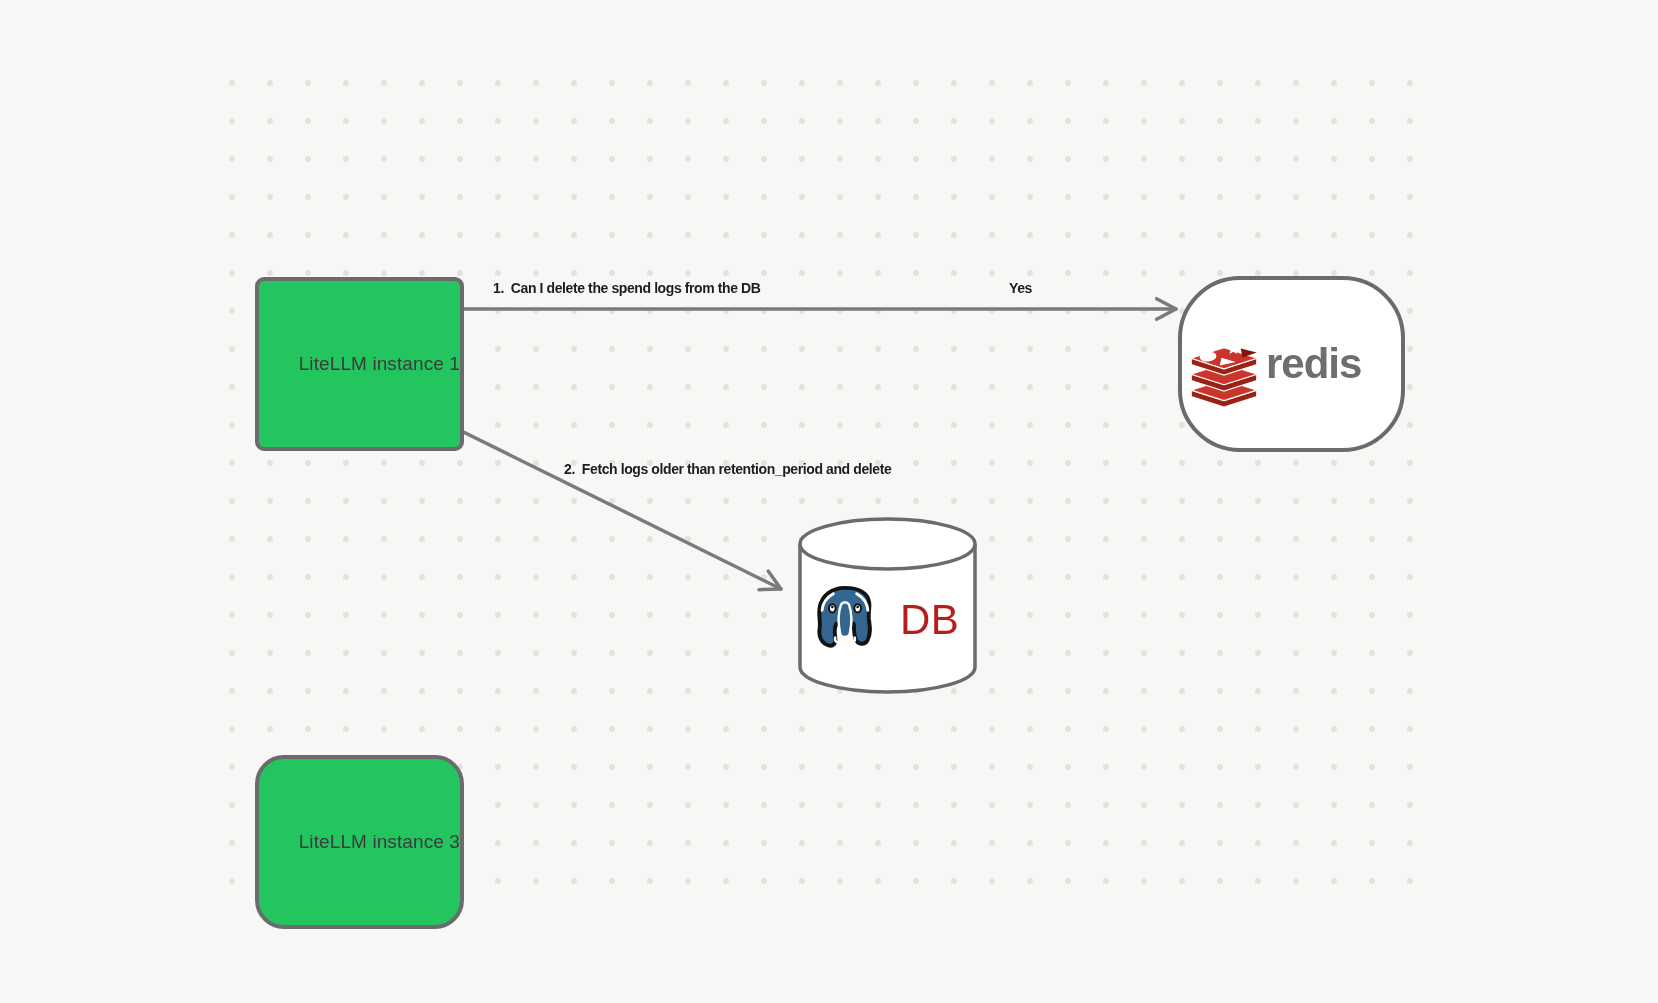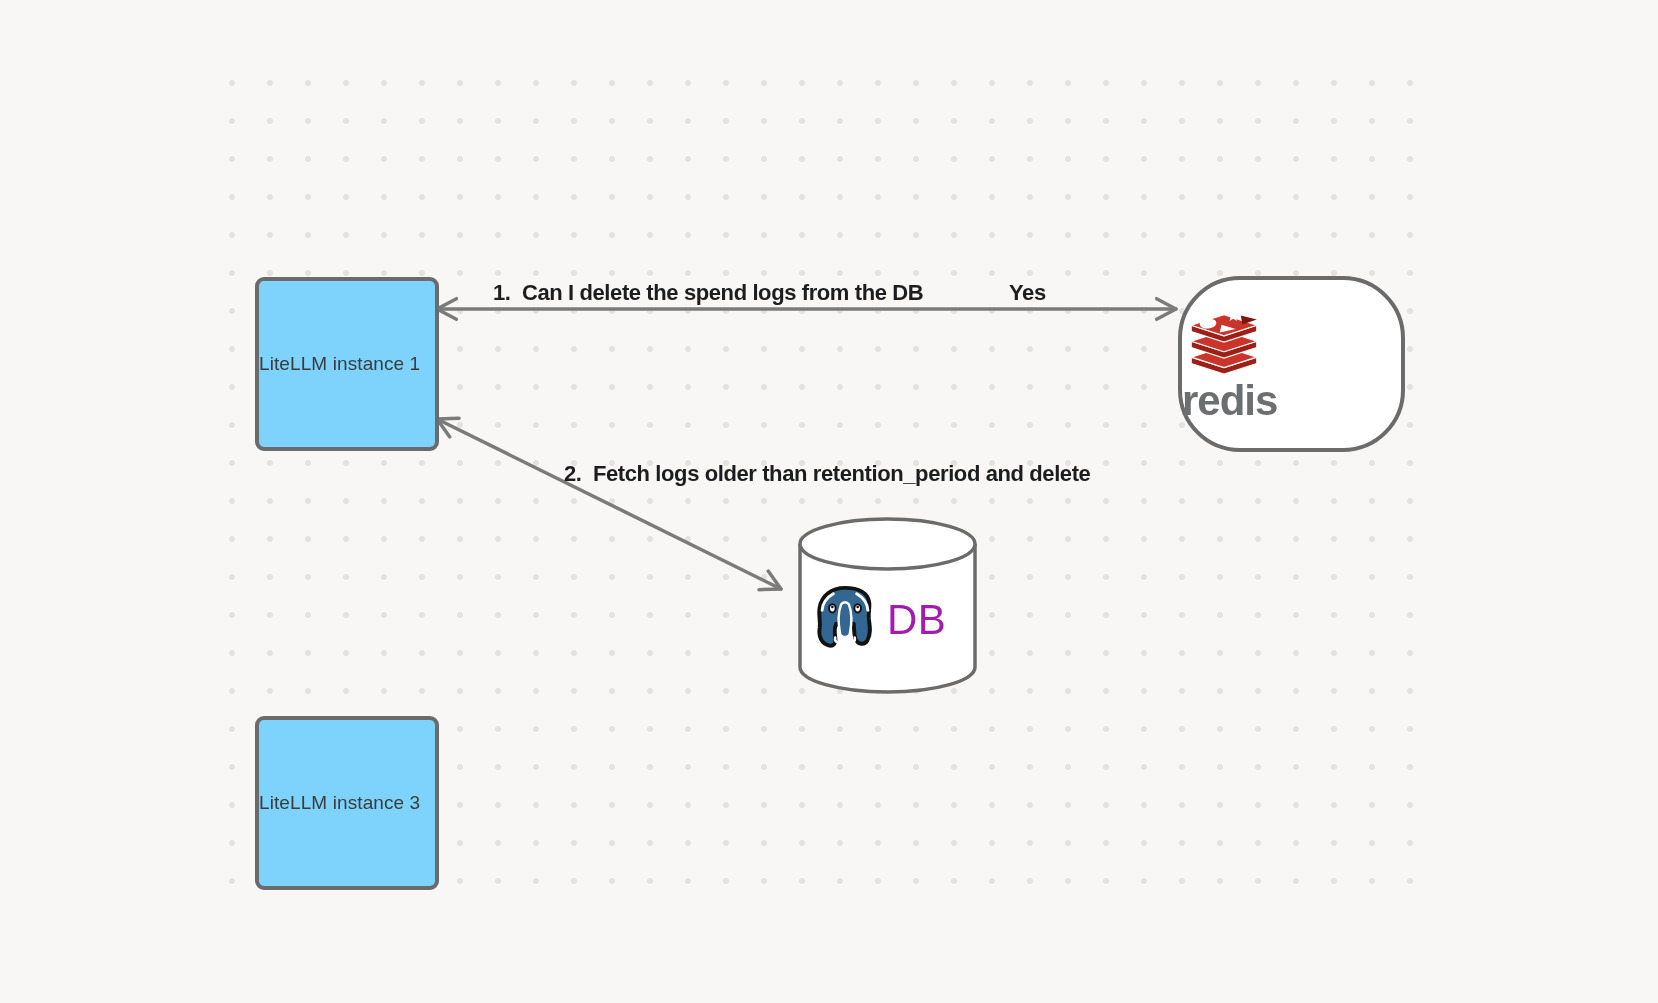--- a/index.html
+++ b/index.html
@@ -7,52 +7,52 @@
     position:relative;width:1658px;height:1003px;background:#f8f7f5;
     overflow:hidden;font-family:"Liberation Sans",sans-serif;
   }
   .dots{
     position:absolute;left:213px;top:64px;width:1216px;height:836px;
     background-image:radial-gradient(circle at 19px 19px,#e4e2df 2.6px,rgba(228,226,223,0) 3.4px);
     background-size:38px 38px;
   }
   .overlay{position:absolute;left:0;top:0;width:1658px;height:1003px;pointer-events:none;}
   .node-box{
-    position:absolute;left:255px;width:184px;height:174px;
-    background:#7dd3fc;border:4px solid #6b6b6b;border-radius:9px;
-    box-sizing:border-box;display:flex;align-items:center;justify-content:flex-start;
+    position:absolute;left:255px;width:209px;height:174px;
+    background:#22c55e;border:4px solid #6b6b6b;border-radius:9px;
+    box-sizing:border-box;display:flex;align-items:center;justify-content:flex-end;
   }
   .node-box .node-label{
     font-size:19px;color:#3c3c3c;letter-spacing:0.1px;text-align:center;
   }
-  .box1{top:277px;} .box2{top:513px;} .box3{top:716px;}
+  .box1{top:277px;} .box2{top:513px;} .box3{top:755px;border-radius:29px;}
   .redis-node{
     position:absolute;left:1178px;top:276px;width:227px;height:176px;
     background:#ffffff;border:4px solid #6b6b6b;border-radius:62px;
-    box-sizing:border-box;display:flex;flex-direction:column;
+    box-sizing:border-box;display:flex;flex-direction:row;align-items:center;
   }
   .redis-node svg{margin-top:28px;}
   .redis-wordmark{
     font-size:42px;font-weight:bold;color:#6d6e70;letter-spacing:-1px;
     line-height:38px;margin-top:0px;
   }
   .edge-label{
-    position:absolute;font-weight:bold;font-size:22px;color:#1d1d1f;
+    position:absolute;font-weight:bold;font-size:14px;color:#1d1d1f;
     letter-spacing:-0.4px;white-space:pre;
   }
   .label1{left:493px;top:280px;}
   .label1-yes{left:1009px;top:280px;}
   .label2{left:564px;top:461px;}
   .cylinder{position:absolute;left:798px;top:517px;width:179px;height:178px;}
   .cyl-content{
     position:absolute;left:798px;top:583px;width:179px;height:74px;
     display:flex;align-items:center;justify-content:flex-start;
     padding-left:10px;box-sizing:border-box;
   }
-  .db-label{font-size:42px;color:#a21caf;letter-spacing:0.5px;margin-left:5px;}
+  .db-label{font-size:42px;color:#b91c1c;letter-spacing:0.5px;margin-left:18px;}
 </style>
 </head>
 <body>
 
 <div class="canvas">
 
   <div class="dots"></div>
 
   <svg class="overlay" viewBox="0 0 1658 1003">
     <g stroke="#7b7b7b" stroke-width="3.5" fill="none" stroke-linecap="round" stroke-linejoin="round">

